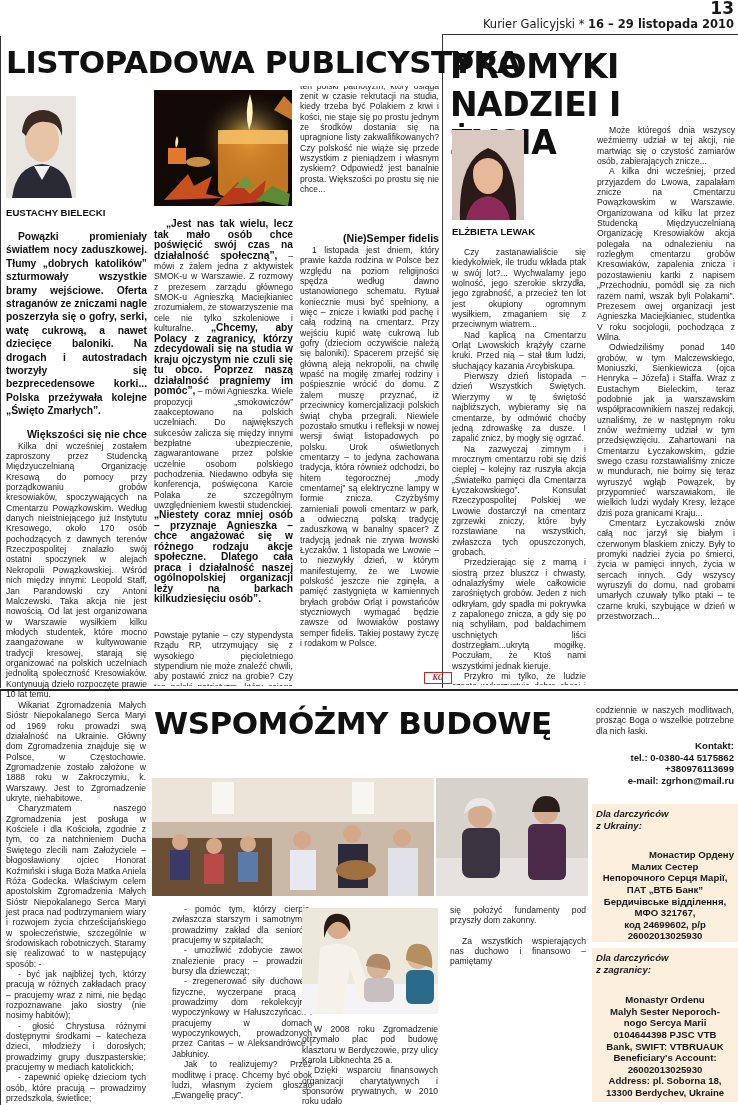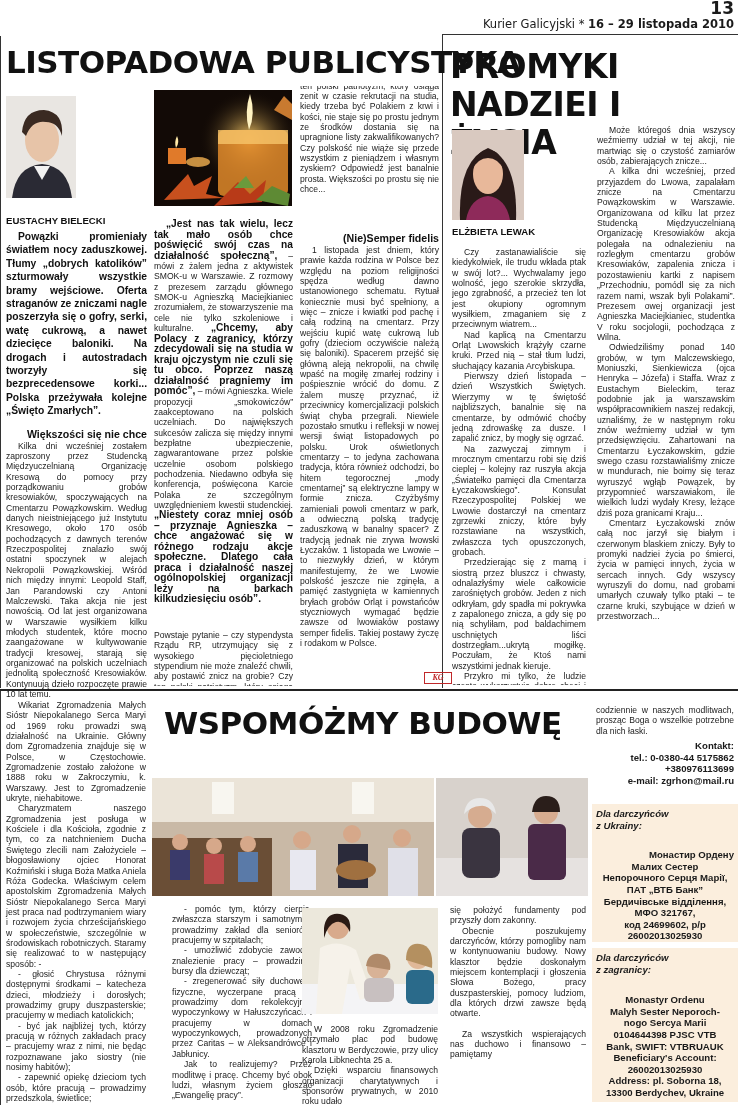--- a/index.html
+++ b/index.html
@@ -43,21 +43,21 @@
 
 <div class="photo" style="left:6px;top:96px;width:70px;height:102px;">
   <svg width="70" height="102" viewBox="0 0 70 102">
     <rect width="70" height="102" fill="#e9e6e2"></rect>
     <ellipse cx="36" cy="44" rx="17" ry="22" fill="#e7c4a8"></ellipse>
     <path d="M16 36 Q18 14 38 14 Q58 16 56 40 Q52 26 40 26 Q26 24 20 40 Z" fill="#3a2a22"></path>
     <path d="M6 102 Q10 70 36 68 Q62 70 66 102 Z" fill="#2a2a34"></path>
     <path d="M28 70 L36 84 L44 70 Z" fill="#f2f2f2"></path>
   </svg>
 </div>
-<div class="abs author" style="left:6px;top:207px;margin-top:8px;">EUSTACHY BIELECKI</div>
+<div class="abs author" style="left:6px;top:207px;">EUSTACHY BIELECKI</div>
 
 <div class="col" style="left:6px;top:230px;width:141px;">
   <p class="lead">Powązki promieniały światłem nocy zaduszkowej. Tłumy „dobrych katolików” szturmowały wszystkie bramy wejściowe. Oferta straganów ze zniczami nagle poszerzyła się o gofry, serki, watę cukrową, a nawet dziecięce baloniki. Na drogach i autostradach tworzyły się bezprecedensowe korki... Polska przeżywała kolejne „Święto Zmarłych”.</p>
   <p class="sub" style="margin-top:10px;">Większości się nie chce</p>
   <p>Kilka dni wcześniej zostałem zaproszony przez Studencką Międzyuczelnianą Organizację Kresową do pomocy przy porządkowaniu grobów kresowiaków, spoczywających na Cmentarzu Powązkowskim. Według danych nieistniejącego już Instytutu Kresowego, około 170 osób pochodzących z dawnych terenów Rzeczpospolitej znalazło swój ostatni spoczynek w alejach Nekropolii Powązkowskiej. Wśród nich między innymi: Leopold Staff, Jan Parandowski czy Antoni Malczewski. Taka akcja nie jest nowością. Od lat jest organizowana w Warszawie wysiłkiem kilku młodych studentek, które mocno zaangażowane w kultywowanie tradycji kresowej, starają się organizować na polskich uczelniach jednolitą społeczność Kresowiaków. Kontynuują dzieło rozpoczęte prawie 10 lat temu.</p>
 </div>
 
 <div class="photo" style="left:154px;top:90px;width:138px;height:116px;">
   <svg width="138" height="116" viewBox="0 0 138 116">
     <rect width="138" height="116" fill="#120a06"></rect>
@@ -108,41 +108,41 @@
     <ellipse cx="36" cy="44" rx="15" ry="20" fill="#e8b89a"></ellipse>
     <path d="M20 40 Q24 20 36 20 Q50 20 52 40 Q46 28 36 28 Q26 28 20 40 Z" fill="#2a1a18"></path>
     <path d="M14 90 Q18 68 36 66 Q54 68 58 90 Z" fill="#8e2a5a"></path>
   </svg>
 </div>
 <div class="abs author" style="left:452px;top:226px;">ELŻBIETA LEWAK</div>
 
 <div class="col" style="left:452px;top:247px;width:134px;height:438px;overflow:hidden;">
   <p>Czy zastanawialiście się kiedykolwiek, ile trudu wkłada ptak w swój lot?... Wychwalamy jego wolność, jego szerokie skrzydła, jego zgrabność, a przecież ten lot jest okupiony ogromnym wysiłkiem, zmaganiem się z przeciwnym wiatrem...</p>
   <p>Nad kaplicą na Cmentarzu Orląt Lwowskich krążyły czarne kruki. Przed nią – stał tłum ludzi, słuchający kazania Arcybiskupa.</p>
-  <p>Pierwszy dzień listopada – dzień Wszystkich Świętych. Wierzymy w tę świętość najbliższych, banalnie się na cmentarze, by odmówić choćby jedną zdrowaśkę za dusze. I zapalić znicz, by mogły się ogrzać.</p>
+  <p>Pierwszy dzień listopada – dzień Wszystkich Świętych. Wierzymy w tę świętość najbliższych, wybieramy się na cmentarze, by odmówić choćby jedną zdrowaśkę za dusze. I zapalić znicz, by mogły się ogrzać.</p>
   <p>Na zazwyczaj zimnym i mrocznym cmentarzu robi się dziś cieplej – kolejny raz ruszyła akcja „Światełko pamięci dla Cmentarza Łyczakowskiego”. Konsulat Rzeczypospolitej Polskiej we Lwowie dostarczył na cmentarz zgrzewki zniczy, które były rozstawiane na wszystkich, zwłaszcza tych opuszczonych, grobach.</p>
   <p>Przedzierając się z mamą i siostrą przez bluszcz i chwasty, odnalazłyśmy wiele całkowicie zarośniętych grobów. Jeden z nich odkryłam, gdy spadła mi pokrywka z zapalonego znicza, a gdy się po nią schyliłam, pod baldachimem uschniętych liści dostrzegłam...ukrytą mogiłkę. Poczułam, że Ktoś nami wszystkimi jednak kieruje.</p>
   <p>Przykro mi tylko, że ludzie często wykorzystują dobre chęci i do punktów ze zniczami podchodzili tacy, co to chcieli „postawić znicze, w tym jeden na grobie swojej bratowej”, a gdy tylko wychodzili z zasięgu wzroku wolontariuszy, chowali znicze do torby i pędzili sprzedawać je za bramą... Przykre to i niemiłe. A jak tu odróżnić naprawdę chętnych pomóc od „naciągaczy”? A czy zastanawiali się, że kiedyś może na ich grobie (daj Boże, nieopuszczonym i zadbanym) następni uczestnicy akcji zapalą znicz?</p>
 </div>
 <div class="col" style="left:597px;top:125px;width:138px;height:562px;overflow:hidden;">
   <p>Może któregoś dnia wszyscy weźmiemy udział w tej akcji, nie martwiąc się o czystość zamiarów osób, zabierających znicze...</p>
   <p>A kilka dni wcześniej, przed przyjazdem do Lwowa, zapalałam znicze na Cmentarzu Powązkowskim w Warszawie. Organizowana od kilku lat przez Studencką Międzyuczelnianą Organizację Kresowiaków akcja polegała na odnalezieniu na rozległym cmentarzu grobów Kresowiaków, zapalenia znicza i pozostawieniu kartki z napisem „Przechodniu, pomódl się za nich razem nami, wszak byli Polakami”. Prezesem owej organizacji jest Agnieszka Maciejkianiec, studentka V roku socjologii, pochodząca z Wilna.</p>
   <p>Odwiedziliśmy ponad 140 grobów, w tym Malczewskiego, Moniuszki, Sienkiewicza (ojca Henryka – Józefa) i Staffa. Wraz z Eustachym Bieleckim, teraz podobnie jak ja warszawskim współpracownikiem naszej redakcji, uznaliśmy, że w następnym roku znów weźmiemy udział w tym przedsięwzięciu. Zahartowani na Cmentarzu Łyczakowskim, gdzie swego czasu rozstawialiśmy znicze w mundurach, nie boimy się teraz wyruszyć wgłąb Powązek, by przypomnieć warszawiakom, ile wielkich ludzi wydały Kresy, leżące dziś poza granicami Kraju...</p>
   <p>Cmentarz Łyczakowski znów całą noc jarzył się białym i czerwonym blaskiem zniczy. Były to promyki nadziei życia po śmierci, życia w pamięci innych, życia w sercach innych. Gdy wszyscy wyruszyli do domu, nad grobami umarłych czuwały tylko ptaki – te czarne kruki, szybujące w dzień w przestworzach...</p>
 </div>
 
 <div class="col" style="left:6px;top:700px;width:140px;">
   <p>Wikariat Zgromadzenia Małych Sióstr Niepokalanego Serca Maryi od 1969 roku prowadzi swą działalność na Ukrainie. Główny dom Zgromadzenia znajduje się w Polsce, w Częstochowie. Zgromadzenie zostało założone w 1888 roku w Zakroczymiu, k. Warszawy. Jest to Zgromadzenie ukryte, niehabitowe.</p>
   <p>Charyzmatem naszego Zgromadzenia jest posługa w Kościele i dla Kościoła, zgodnie z tym, co za natchnieniem Ducha Świętego zlecili nam Założyciele – błogosławiony ojciec Honorat Koźmiński i sługa Boża Matka Aniela Róża Godecka. Właściwym celem apostolskim Zgromadzenia Małych Sióstr Niepokalanego Serca Maryi jest praca nad podtrzymaniem wiary i rozwojem życia chrześcijańskiego w społeczeństwie, szczególnie w środowiskach robotniczych. Staramy się realizować to w następujący sposób: -</p>
+  <p>- być jak najbliżej tych, którzy pracują w różnych zakładach pracy – pracujemy wraz z nimi, nie będąc rozpoznawane jako siostry (nie nosimy habitów);</p>
   <p>- głosić Chrystusa różnymi dostępnymi środkami – katecheza dzieci, młodzieży i dorosłych; prowadzimy grupy duszpasterskie; pracujemy w mediach katolickich;</p>
-  <p>- być jak najbliżej tych, którzy pracują w różnych zakładach pracy – pracujemy wraz z nimi, nie będąc rozpoznawane jako siostry (nie nosimy habitów);</p>
   <p>- zapewnić opiekę dzieciom tych osób, które pracują – prowadzimy przedszkola, świetlice;</p>
 </div>
 
-<div class="abs title-big" style="left:164px;top:704px;font-size:31px;line-height:39px;">
+<div class="abs title-big" style="left:154px;top:704px;font-size:31px;line-height:39px;">
   <div>WSPOMÓŻMY BUDOWĘ</div>
 </div>
 
 <div class="photo" style="left:152px;top:778px;width:282px;height:118px;">
   <svg width="282" height="118" viewBox="0 0 282 118">
     <rect width="282" height="118" fill="#c9b9a6"></rect>
     <rect x="0" y="0" width="282" height="44" fill="#ebe4d8"></rect>
     <rect x="60" y="4" width="22" height="32" fill="#f8f6f0"></rect>
     <rect x="200" y="4" width="22" height="32" fill="#f8f6f0"></rect>
     <rect x="0" y="60" width="120" height="58" fill="#6a4e36"></rect>
@@ -197,21 +197,20 @@
   </svg>
 </div>
 
 <div class="col" style="left:302px;top:1024px;width:136px;">
   <p>W 2008 roku Zgromadzenie otrzymało plac pod budowę klasztoru w Berdyczowie, przy ulicy Karola Libknechta 25 a.</p>
   <p>Dzięki wsparciu finansowych organizacji charytatywnych i sponsorów prywatnych, w 2010 roku udało</p>
 </div>
 
 <div class="col" style="left:450px;top:905px;width:136px;">
   <p class="noind">się położyć fundamenty pod przyszły dom zakonny.</p>
-  <p>Obecnie poszukujemy darczyńców, którzy pomogliby nam w kontynuowaniu budowy. Nowy klasztor będzie doskonałym miejscem kontemplacji i głoszenia Słowa Bożego, pracy duszpasterskiej, pomocy ludziom, dla których drzwi zawsze będą otwarte.</p>
   <p style="margin-top:10px;">Za wszystkich wspierających nas duchowo i finansowo – pamiętamy</p>
 </div>
 
 <div class="col" style="left:596px;top:705px;width:138px;">
   <p class="noind">codziennie w naszych modlitwach, prosząc Boga o wszelkie potrzebne dla nich łaski.</p>
 </div>
 <div class="abs contact" style="left:596px;top:740px;width:138px;">
   <div>Kontakt:</div>
   <div>tel.: 0-0380-44 5175862</div>
   <div>+380976113699</div>

